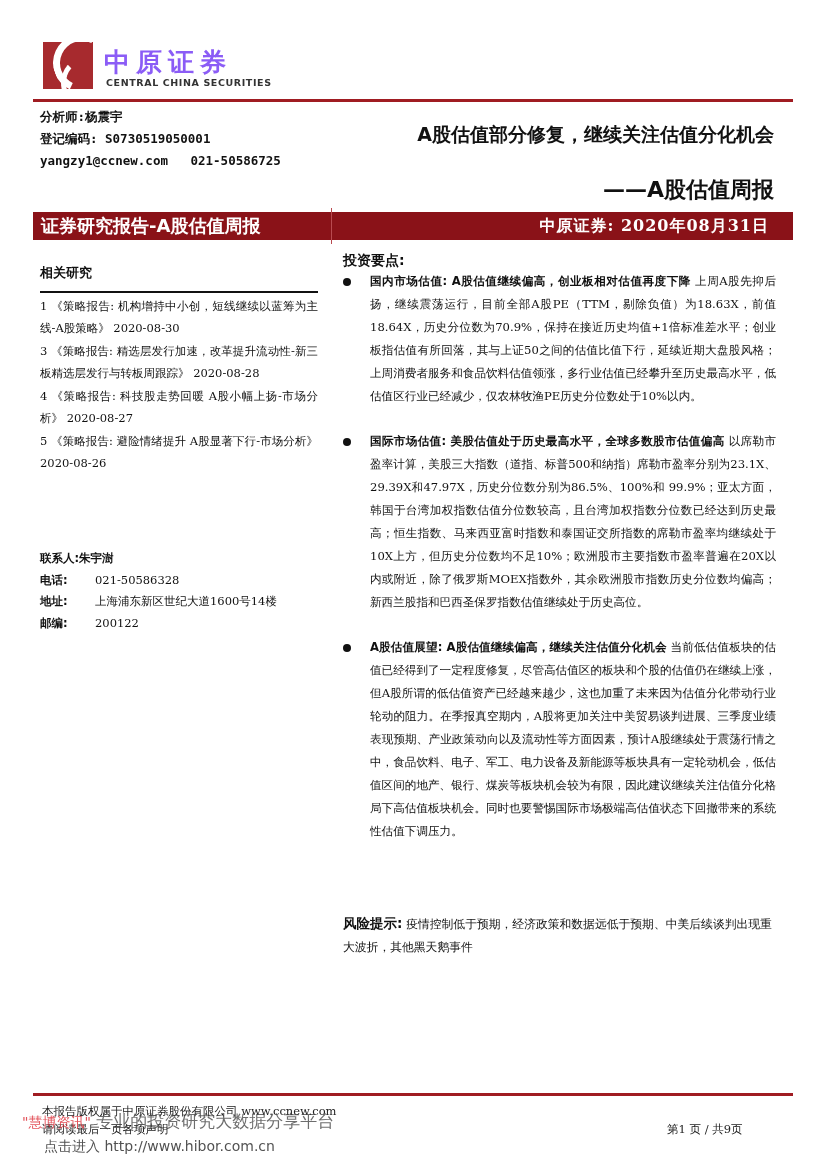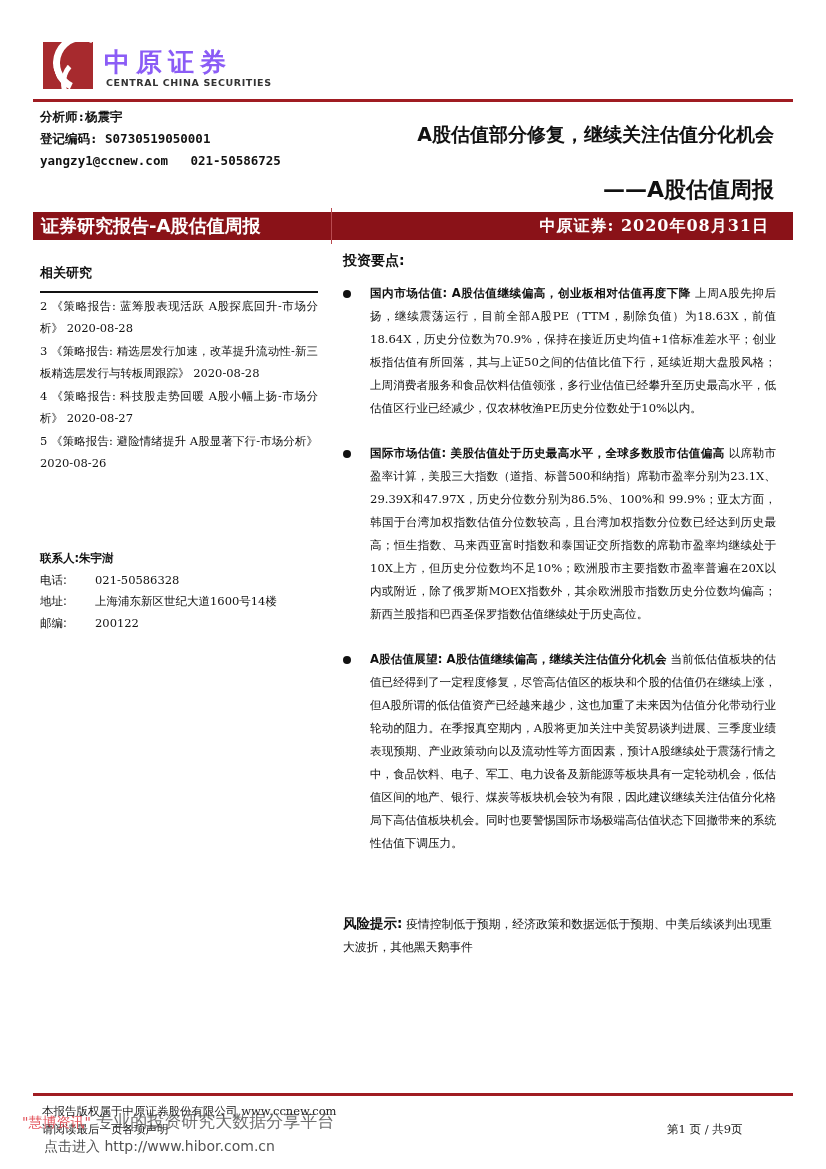--- a/index.html
+++ b/index.html
@@ -27,21 +27,21 @@
   .band-left { flex:0 0 auto; padding-left:8px; font-family:"DejaVu Sans", sans-serif; font-weight:bold; font-size:18px; color:#fff; width:290px; border-right:1px solid #b94a50; height:36px; line-height:36px; }
   .band-right { flex:1 1 auto; text-align:right; padding-right:24px; font-family:"DejaVu Serif", serif; font-weight:bold; font-size:16px; color:#fff; letter-spacing:1px; }
 
   
   .side { left:40px; width:278px; font-size:11.5px; line-height:22.5px; }
   .side-heading { font-family:"DejaVu Sans", sans-serif; font-weight:bold; font-size:13px; padding-bottom:6px; border-bottom:2px solid #111; margin-bottom:2px; }
   .research-item { text-align:justify; }
 
   .contact { left:40px; font-size:11.5px; line-height:21.5px; }
   .contact .row { display:flex; }
-  .contact .k { font-family:"DejaVu Sans", sans-serif; font-weight:normal; width:55px; }
+  .contact .k { font-family:"DejaVu Sans", sans-serif; font-weight:bold; width:55px; }
   .contact .k2 { font-family:"DejaVu Sans", sans-serif; font-weight:bold; }
 
   
   .main { left:343px; width:433px; }
   .kp-heading { font-family:"DejaVu Sans", sans-serif; font-weight:bold; font-size:14px; margin-top:0; }
   .bullet-block { position:relative; padding-left:27px; font-size:11.6px; line-height:23px; text-align:justify; }
   .bullet-dot { position:absolute; left:0; top:8px; width:8px; height:8px; background:#111; border-radius:50%; }
   .bullet-lead { font-family:"DejaVu Sans", sans-serif; font-weight:bold; }
 
   .risk { left:343px; top:912px; width:433px; font-size:11.8px; line-height:23px; }
@@ -80,21 +80,21 @@
 <div class="abs main-title">A股估值部分修复，继续关注估值分化机会</div>
 <div class="abs sub-title">——A股估值周报</div>
 
 <div class="abs band">
   <div class="band-left">证券研究报告-A股估值周报</div>
   <div class="band-right">中原证券: 2020年08月31日</div>
 </div>
 
 <div class="abs side" style="top:262px;">
   <div class="side-heading">相关研究</div>
-  <div class="research-item">2 《策略报告: 蓝筹股表现活跃 A股探底回升-市场分析》 2020-08-28</div>
+  <div class="research-item">1 《策略报告: 机构增持中小创，短线继续以蓝筹为主线-A股策略》 2020-08-30</div>
   <div class="research-item">3 《策略报告: 精选层发行加速，改革提升流动性-新三板精选层发行与转板周跟踪》 2020-08-28</div>
   <div class="research-item">4 《策略报告: 科技股走势回暖 A股小幅上扬-市场分析》 2020-08-27</div>
   <div class="research-item">5 《策略报告: 避险情绪提升 A股显著下行-市场分析》 2020-08-26</div>
 </div>
 
 <div class="abs contact" style="top:548px;">
   <div class="row">
       <span class="k2">联系人:</span>
       <span class="k2">朱宇澍</span>
     </div>
@@ -107,21 +107,21 @@
       <span>上海浦东新区世纪大道1600号14楼</span>
     </div>
   <div class="row">
       <span class="k">邮编:</span>
       <span>200122</span>
     </div>
 </div>
 
 <div class="abs main" style="top:252px;">
   <div class="kp-heading">投资要点:</div>
-  <div class="bullet-block" style="margin-top:12px;">
+  <div class="bullet-block" style="">
     <span class="bullet-dot"></span>
     <span class="bullet-lead">国内市场估值: A股估值继续偏高，创业板相对估值再度下降</span><span> 上周A股先抑后扬，继续震荡运行，目前全部A股PE（TTM，剔除负值）为18.63X，前值18.64X，历史分位数为70.9%，保持在接近历史均值+1倍标准差水平；创业板指估值有所回落，其与上证50之间的估值比值下行，延续近期大盘股风格；上周消费者服务和食品饮料估值领涨，多行业估值已经攀升至历史最高水平，低估值区行业已经减少，仅农林牧渔PE历史分位数处于10%以内。</span>
   </div>
   <div class="bullet-block" style="margin-top:22px;">
     <span class="bullet-dot"></span>
     <span class="bullet-lead">国际市场估值: 美股估值处于历史最高水平，全球多数股市估值偏高</span><span> 以席勒市盈率计算，美股三大指数（道指、标普500和纳指）席勒市盈率分别为23.1X、29.39X和47.97X，历史分位数分别为86.5%、100%和 99.9%；亚太方面，韩国于台湾加权指数估值分位数较高，且台湾加权指数分位数已经达到历史最高；恒生指数、马来西亚富时指数和泰国证交所指数的席勒市盈率均继续处于10X上方，但历史分位数均不足10%；欧洲股市主要指数市盈率普遍在20X以内或附近，除了俄罗斯MOEX指数外，其余欧洲股市指数历史分位数均偏高；新西兰股指和巴西圣保罗指数估值继续处于历史高位。</span>
   </div>
   <div class="bullet-block" style="margin-top:22px;">
     <span class="bullet-dot"></span>
     <span class="bullet-lead">A股估值展望: A股估值继续偏高，继续关注估值分化机会</span><span> 当前低估值板块的估值已经得到了一定程度修复，尽管高估值区的板块和个股的估值仍在继续上涨，但A股所谓的低估值资产已经越来越少，这也加重了未来因为估值分化带动行业轮动的阻力。在季报真空期内，A股将更加关注中美贸易谈判进展、三季度业绩表现预期、产业政策动向以及流动性等方面因素，预计A股继续处于震荡行情之中，食品饮料、电子、军工、电力设备及新能源等板块具有一定轮动机会，低估值区间的地产、银行、煤炭等板块机会较为有限，因此建议继续关注估值分化格局下高估值板块机会。同时也要警惕国际市场极端高估值状态下回撤带来的系统性估值下调压力。</span>

